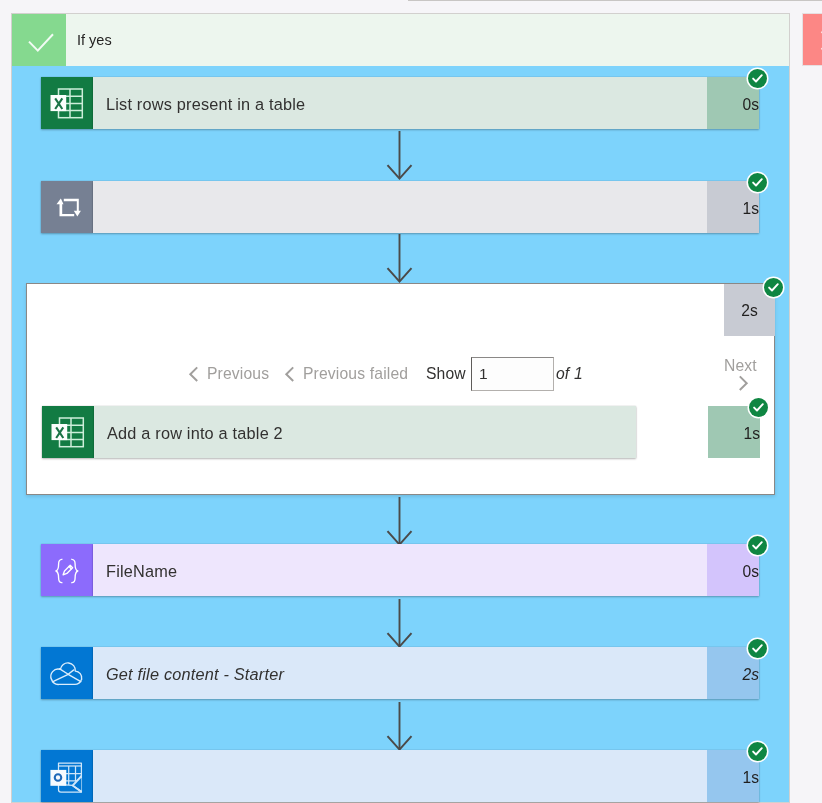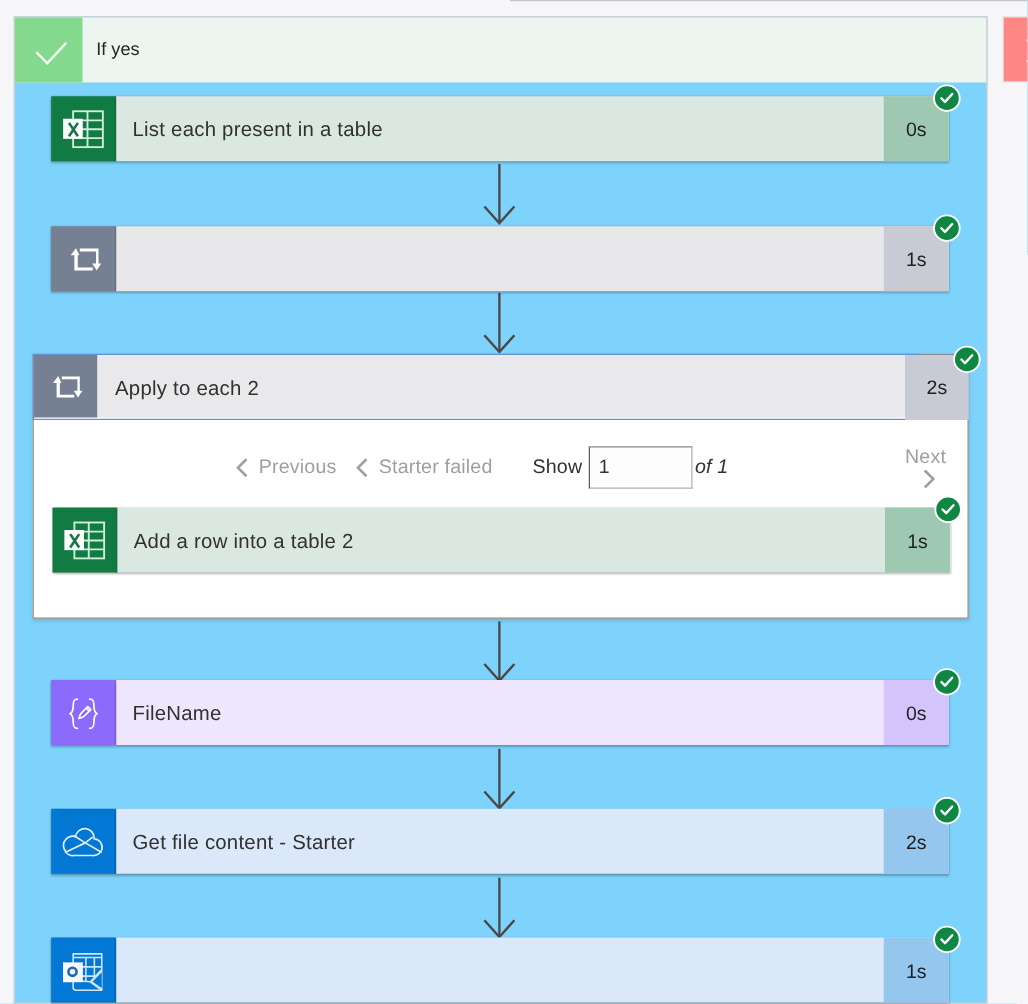--- a/index.html
+++ b/index.html
@@ -25,21 +25,21 @@
 
   
   .card{position:absolute;height:52px;box-sizing:border-box;}
   .card .ic,.card .body{box-shadow:0 1.4px 2.0px rgba(0,0,0,.26),0 0 1.4px rgba(0,0,0,.16);}
   .selcard .ic,.selcard .body{box-shadow:none;}
   .card .ic{position:absolute;left:0;top:0;width:52px;height:52px;}
   .card .body{position:absolute;left:52px;top:0;right:0;height:52px;}
   .card .lbl{position:absolute;left:65px;top:0;height:52px;line-height:55px;
              font-size:16.3px;color:#323130;white-space:nowrap;letter-spacing:0.2px;}
   .card .dur{position:absolute;top:0;height:52px;line-height:56px;width:52px;
-             text-align:center;font-size:15.6px;color:#201f1e;}
+             text-align:right;font-size:15.6px;color:#201f1e;}
   .badge{position:absolute;width:19px;height:19px;border-radius:50%;background:#0f8642;
          box-shadow:0 0 0 1.5px #ffffff;}
 
   
   .conn{position:absolute;width:28px;}
   .conn svg{display:block;}
 
   
   .looppanel{position:absolute;background:#ffffff;border:1px solid #8a8886;box-sizing:border-box;
              box-shadow:0 1.6px 3.6px rgba(0,0,0,.13),0 .3px .9px rgba(0,0,0,.1);}
@@ -82,21 +82,21 @@
         <svg width="52" height="52" viewBox="0 0 52 52">
           <g stroke="#cdeeda" stroke-width="1.5" fill="none">
             <rect x="17.5" y="12.0" width="23.8" height="28.7"></rect>
             <path d="M17.5 19.3 h23.8 M17.5 26.4 h23.8 M17.5 33.5 h23.8 M29.0 12.0 v28.7"></path>
           </g>
           <rect x="9.5" y="18.0" width="15.7" height="16.1" fill="#fbfefc"></rect>
           <path d="M14.2 21.3 L21.3 32.0 M21.3 21.3 L14.2 32.0" stroke="#1a7446" stroke-width="2.1" fill="none" stroke-linecap="butt"></path>
         </svg>
       </div>
       <div class="body" style="background:#dbe8e1;"></div>
-      <div class="lbl">List each present in a table</div>
+      <div class="lbl">List rows present in a table</div>
       <div class="dur" style="left: 666px; background: rgb(159, 200, 179);">0s</div>
       <div class="badge" style="left:707px;top:-8px;">
         <svg width="19" height="19" viewBox="0 0 19 19">
           <path d="M5.1 9.6 L8.0 12.5 L13.8 6.2" stroke="#fff" stroke-width="1.9" fill="none" stroke-linecap="round" stroke-linejoin="round"></path>
         </svg>
       </div>
     </div>
 
     <div class="conn" style="left:374px;top:117px;height:50px;">
       <svg width="28" height="50" viewBox="0 0 28 50">
@@ -127,66 +127,52 @@
 
     <div class="conn" style="left:374px;top:220px;height:50px;">
       <svg width="28" height="50" viewBox="0 0 28 50">
         <path d="M13.5 0 V46.5" stroke="#4b4a49" stroke-width="1.9" fill="none"></path>
         <path d="M1.5 34.2 L13.5 47.6 L25.5 34.2" stroke="#4b4a49" stroke-width="2.0" fill="none" stroke-linecap="butt" stroke-linejoin="miter"></path>
       </svg>
     </div>
 
     <div class="looppanel" style="left:14px;top:269px;width:749px;height:212px;">
 
-      <div class="card selcard" style="left:-1px;top:-1px;width:710px;height:53px;border:1.5px solid #6491d8;">
-        <div class="ic" style="left: 0px; top: 0px; width: 51px; height: 50px; background: rgb(118, 128, 147);">
-          <svg width="51" height="50" viewBox="0 0 52 52">
-            <g fill="#ffffff" stroke="none" transform="translate(1.2,0.3)">
-              <path d="M17.3 21.0 h2.7 v11.7 h12.0 v2.3 h-14.7 z"></path>
-              <path d="M36.6 30.4 h-2.0 v-10.5 h-13.0 v-2.4 h15.0 z"></path>
-              <path d="M18.65 17.2 L21.3 22.9 h-7.0 z"></path>
-              <path d="M35.15 35.1 L31.6 29.5 h7.1 z"></path>
-            </g>
-          </svg>
-        </div>
-        <div class="body" style="left:51px;top:0;right:0;height:50px;background:#e9e9ec;"></div>
-        <div class="lbl" style="left:65px;height:50px;line-height:54px;">Apply to each 2</div>
-      </div>
       <div class="dur" style="position: absolute; left: 697px; top: 0px; width: 51px; height: 52px; line-height: 53px; text-align: center; font-size: 15.6px; color: rgb(32, 31, 30); background: rgb(200, 203, 211);">2s</div>
       <div class="badge" style="left:737px;top:-6px;">
         <svg width="19" height="19" viewBox="0 0 19 19">
           <path d="M5.1 9.6 L8.0 12.5 L13.8 6.2" stroke="#fff" stroke-width="1.9" fill="none" stroke-linecap="round" stroke-linejoin="round"></path>
         </svg>
       </div>
 
       <div class="pager" style="left:0px;top:73px;width:100%;height:34px;display:block;">
         <div class="pg dis" style="position:absolute;left:119px;top:0;height:34px;">
           <svg width="12" height="16" viewBox="0 0 12 16" style="margin-right:7px;">
             <path d="M9.2 1.4 L2.3 8.2 L9.2 15.0" stroke="currentColor" stroke-width="2.0" fill="none" stroke-linecap="butt" stroke-linejoin="miter"></path>
           </svg>
           <span>Previous</span>
         </div>
         <div class="pg dis" style="position:absolute;left:215px;top:0;height:34px;">
           <svg width="12" height="16" viewBox="0 0 12 16" style="margin-right:7px;">
             <path d="M9.2 1.4 L2.3 8.2 L9.2 15.0" stroke="currentColor" stroke-width="2.0" fill="none" stroke-linecap="butt" stroke-linejoin="miter"></path>
           </svg>
-          <span>Starter failed</span>
+          <span>Previous failed</span>
         </div>
         <div class="pg strong" style="position:absolute;left:357px;top:0;height:34px;">Show</div>
         <input class="pgnum" style="position: absolute; left: 402px; top: 0px;" value="1">
         <div class="pg strong" style="position:absolute;left:487px;top:0;height:34px;font-style:italic;">of 1</div>
         <div class="pg dis" style="position:absolute;left:655px;top:0;height:34px;flex-direction:column;">
           <span>Next</span>
           <svg width="12" height="16" viewBox="0 0 12 16" style="margin-left:6px;">
             <path d="M2.8 1.4 L9.7 8.2 L2.8 15.0" stroke="currentColor" stroke-width="2.0" fill="none" stroke-linecap="butt" stroke-linejoin="miter"></path>
           </svg>
         </div>
       </div>
 
-      <div class="card" style="left:15px;top:122px;width:719px;border-radius:23px;">
+      <div class="card" style="left:15px;top:122px;width:594px;border-radius:23px;">
         <div class="ic" style="background: rgb(18, 123, 67);">
           <svg width="52" height="52" viewBox="0 0 52 52">
             <g stroke="#cdeeda" stroke-width="1.5" fill="none">
               <rect x="17.5" y="12.0" width="23.8" height="28.7"></rect>
               <path d="M17.5 19.3 h23.8 M17.5 26.4 h23.8 M17.5 33.5 h23.8 M29.0 12.0 v28.7"></path>
             </g>
             <rect x="9.5" y="18.0" width="15.7" height="16.1" fill="#fbfefc"></rect>
             <path d="M14.2 21.3 L21.3 32.0 M21.3 21.3 L14.2 32.0" stroke="#1a7446" stroke-width="2.1" fill="none" stroke-linecap="butt"></path>
           </svg>
         </div>
@@ -231,21 +217,21 @@
       </div>
     </div>
 
     <div class="conn" style="left:374px;top:585px;height:50px;">
       <svg width="28" height="50" viewBox="0 0 28 50">
         <path d="M13.5 0 V46.5" stroke="#4b4a49" stroke-width="1.9" fill="none"></path>
         <path d="M1.5 34.2 L13.5 47.6 L25.5 34.2" stroke="#4b4a49" stroke-width="2.0" fill="none" stroke-linecap="butt" stroke-linejoin="miter"></path>
       </svg>
     </div>
 
-    <div class="card" style="left:29px;top:633px;width:718px;">
+    <div class="card" style="left:29px;top:633px;width:718px;font-style:italic;">
       <div class="ic" style="background: rgb(2, 119, 211);">
         <svg width="52" height="52" viewBox="0 0 52 52">
           <g stroke="#dcedfc" stroke-width="1.35" fill="none" stroke-linejoin="round" stroke-linecap="round">
 
             <path d="M10.6 32.6
                      A7.3 7.3 0 0 1 19.4 22.4
                      A7.5 7.5 0 0 1 34.3 24.1
                      A6.8 6.8 0 0 1 40.6 32.1"></path>
 
             <path d="M10.6 32.6 A7.3 7.3 0 0 0 18.3 37.4 h15.0 A6.8 6.8 0 0 0 40.6 32.1"></path>

